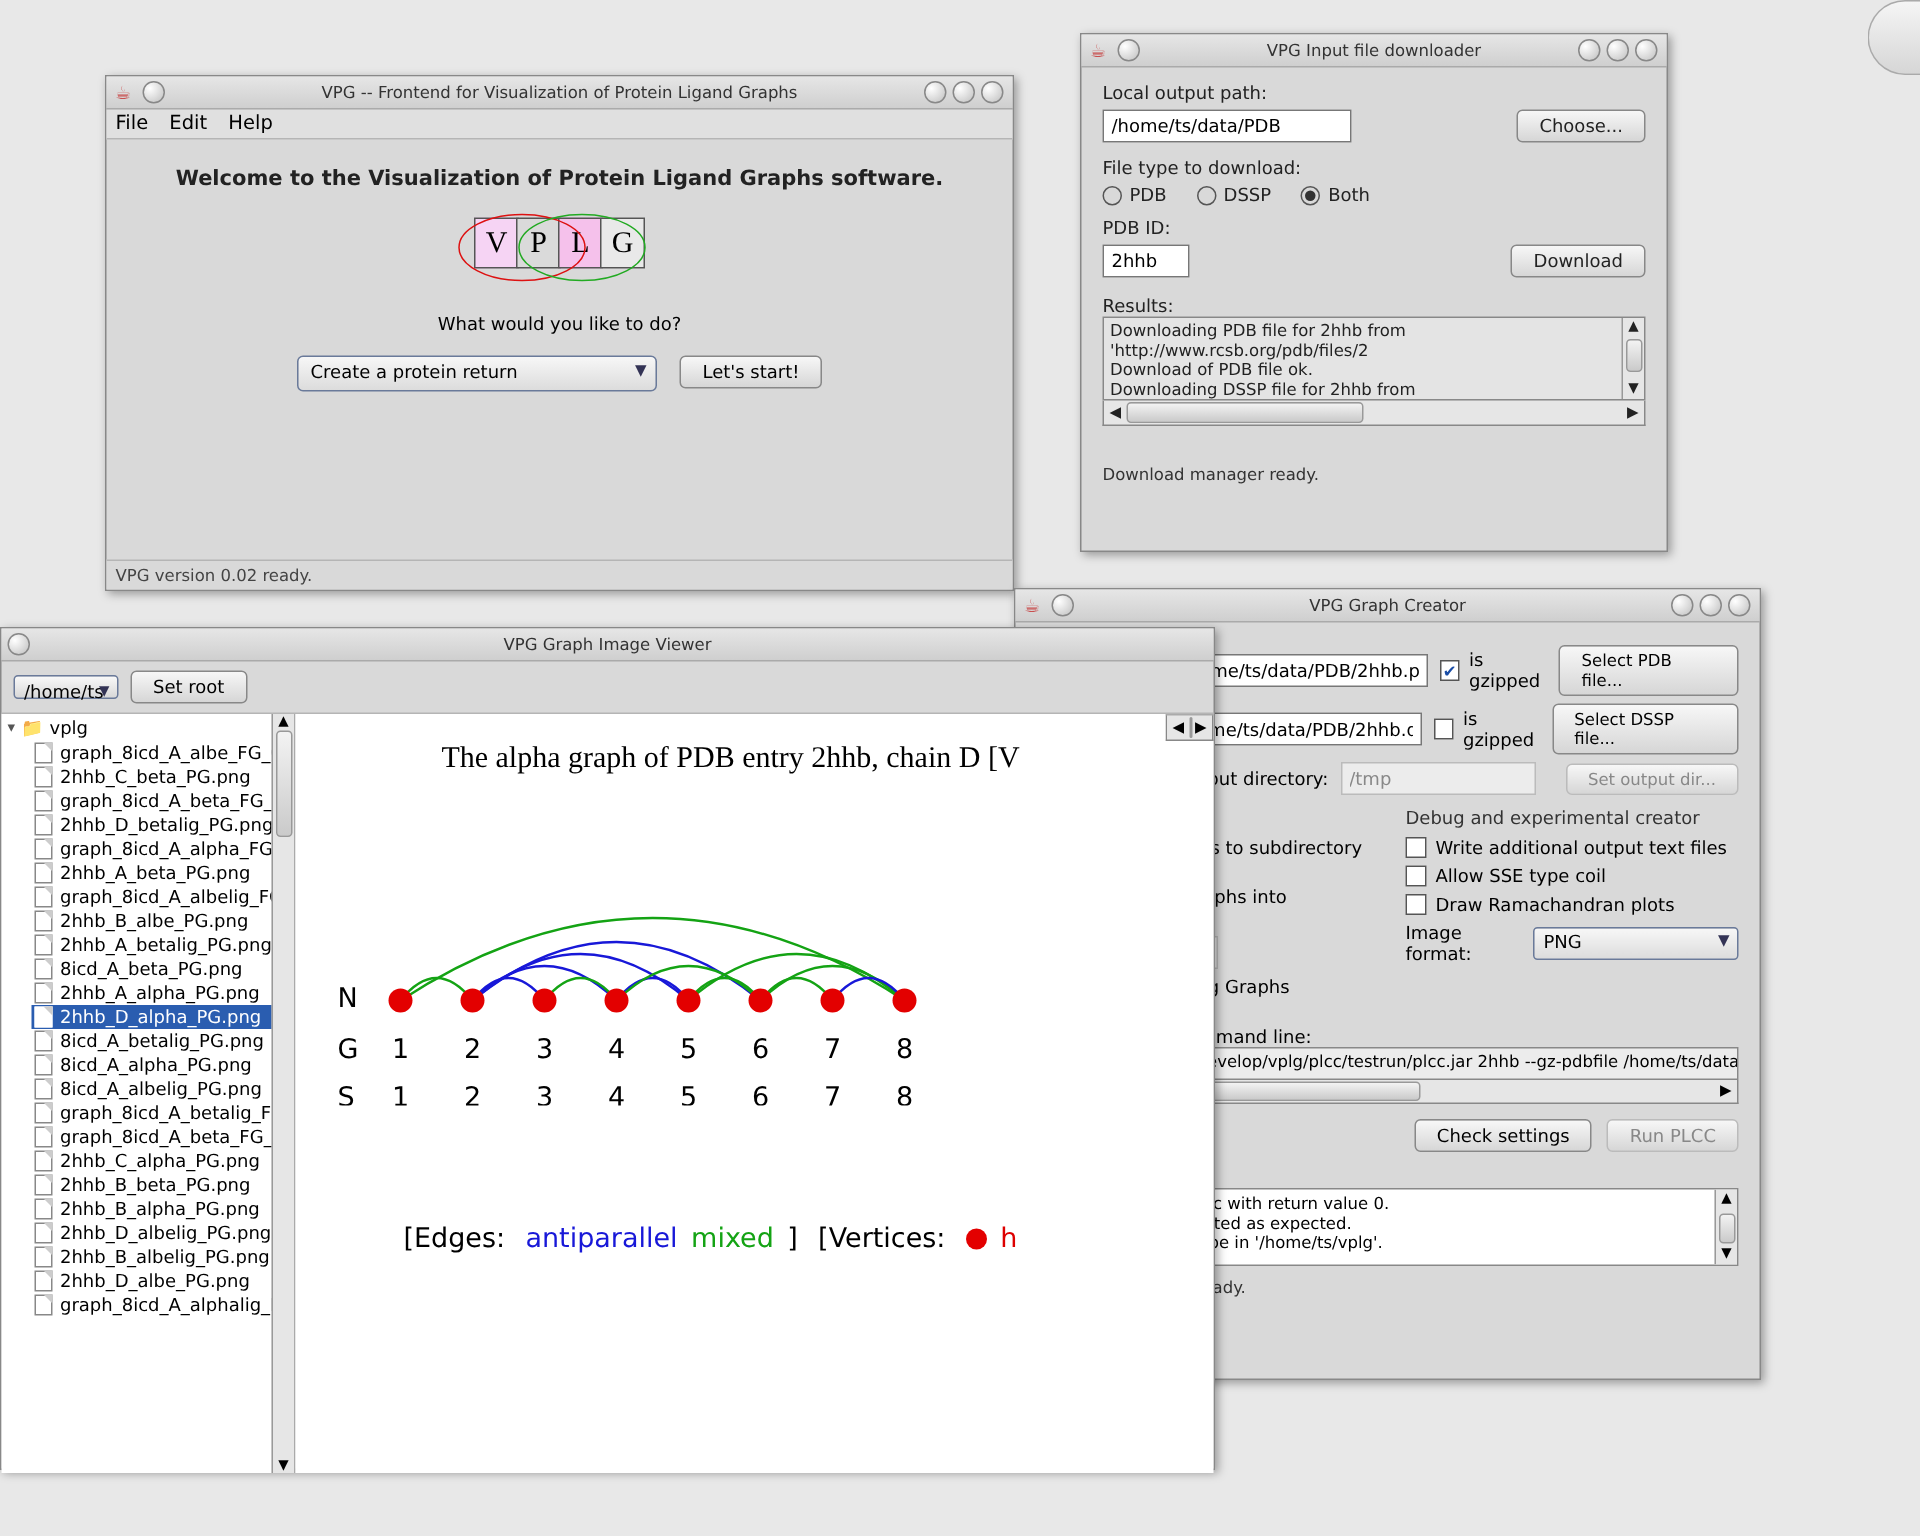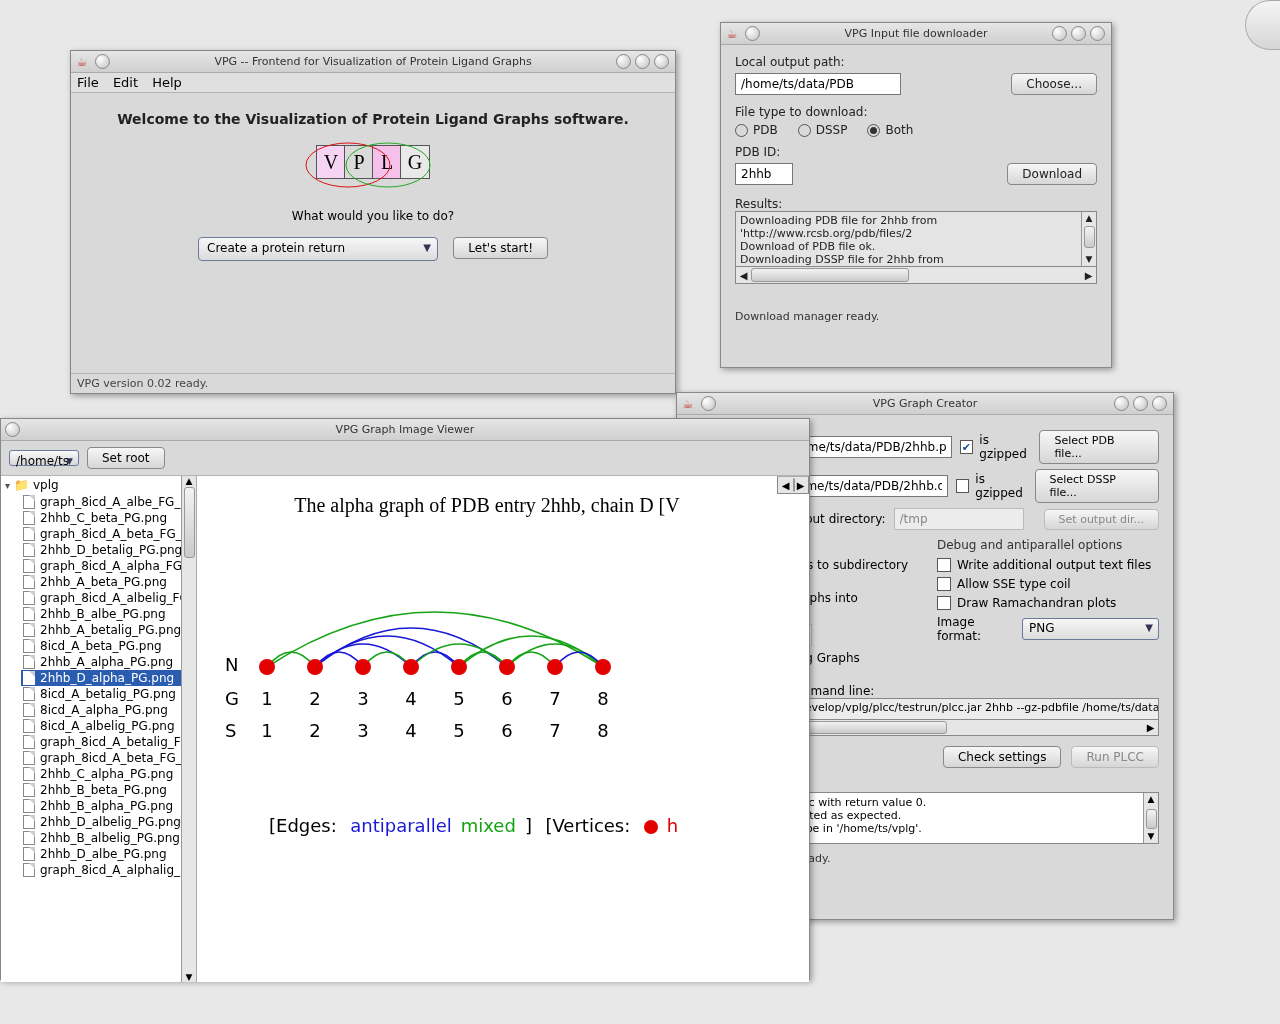--- a/index.html
+++ b/index.html
@@ -377,21 +377,21 @@
             <span class="chk"></span>
             <span>Write output graphs into database</span>
           </div>
         <div class="opt-row"><span class="chk"></span><span>Force chain:</span>&nbsp;<input class="text-input disabled" style="width: 24px; color: rgb(153, 153, 153); background: rgb(236, 236, 236);" value="A"></div>
         <div class="opt-row">
             <span class="chk"></span>
             <span>Compute Folding Graphs</span>
           </div>
       </div>
       <div class="col">
-        <div class="col-head">Debug and antiparallel options</div>
+        <div class="col-head">Debug and experimental creator</div>
         <div class="opt-row">
             <span class="chk"></span>
             <span>Write additional output text files</span>
           </div>
         <div class="opt-row">
             <span class="chk"></span>
             <span>Allow SSE type coil</span>
           </div>
         <div class="opt-row">
             <span class="chk"></span>

